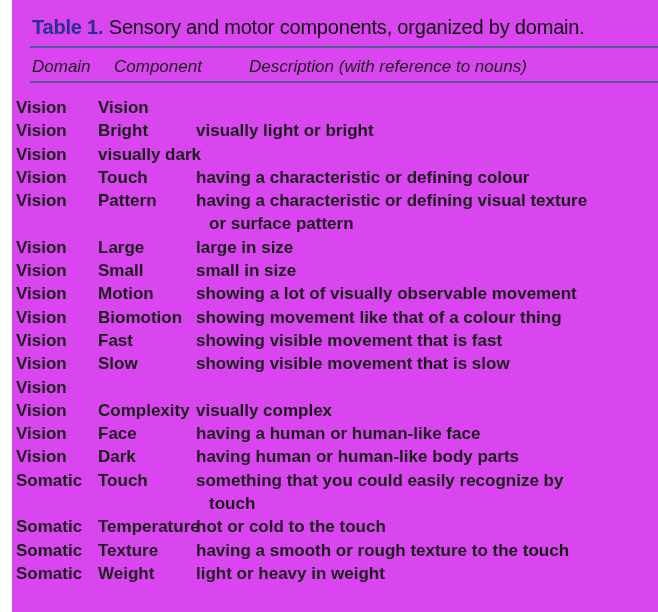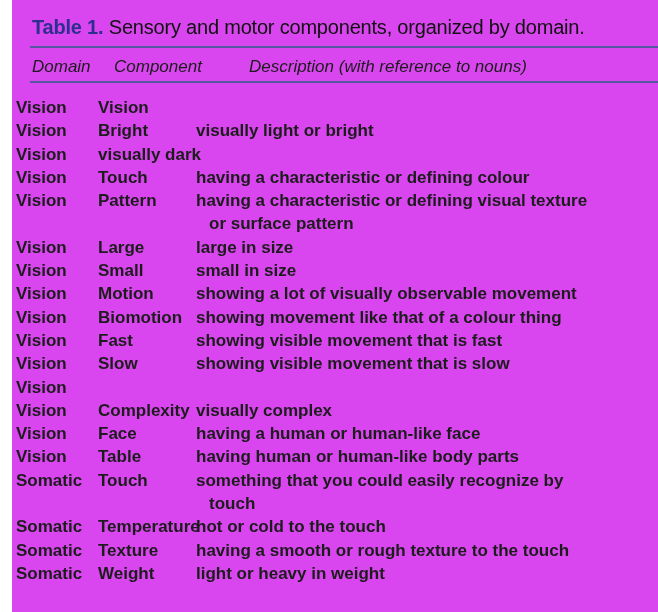--- a/index.html
+++ b/index.html
@@ -186,21 +186,21 @@
   <div class="row">
     <div class="cell">Vision</div>
     <div class="cell">Face</div>
     <div class="cell desc">
           <div class="line">having a human or human-like face</div>
         </div>
   </div>
 
   <div class="row">
     <div class="cell">Vision</div>
-    <div class="cell">Table</div>
+    <div class="cell">Dark</div>
     <div class="cell desc">
           <div class="line">having human or human-like body parts</div>
         </div>
   </div>
 
   <div class="row">
     <div class="cell">Somatic</div>
     <div class="cell">Touch</div>
     <div class="cell desc">
           <div class="line">something that you could easily recognize by</div>

